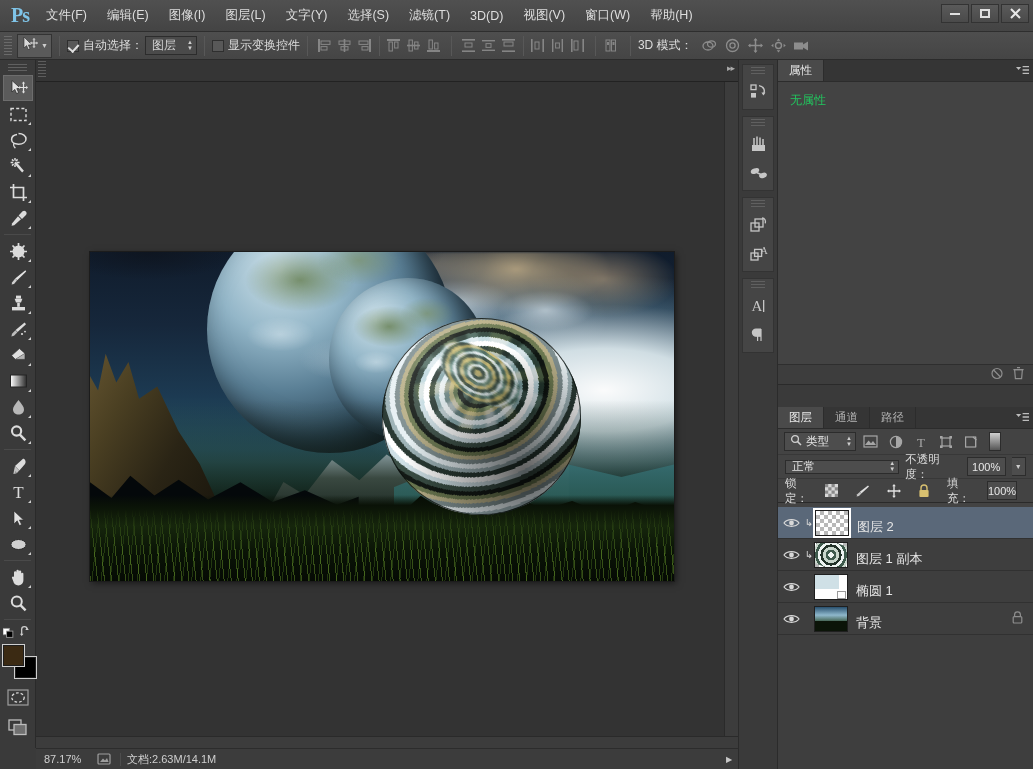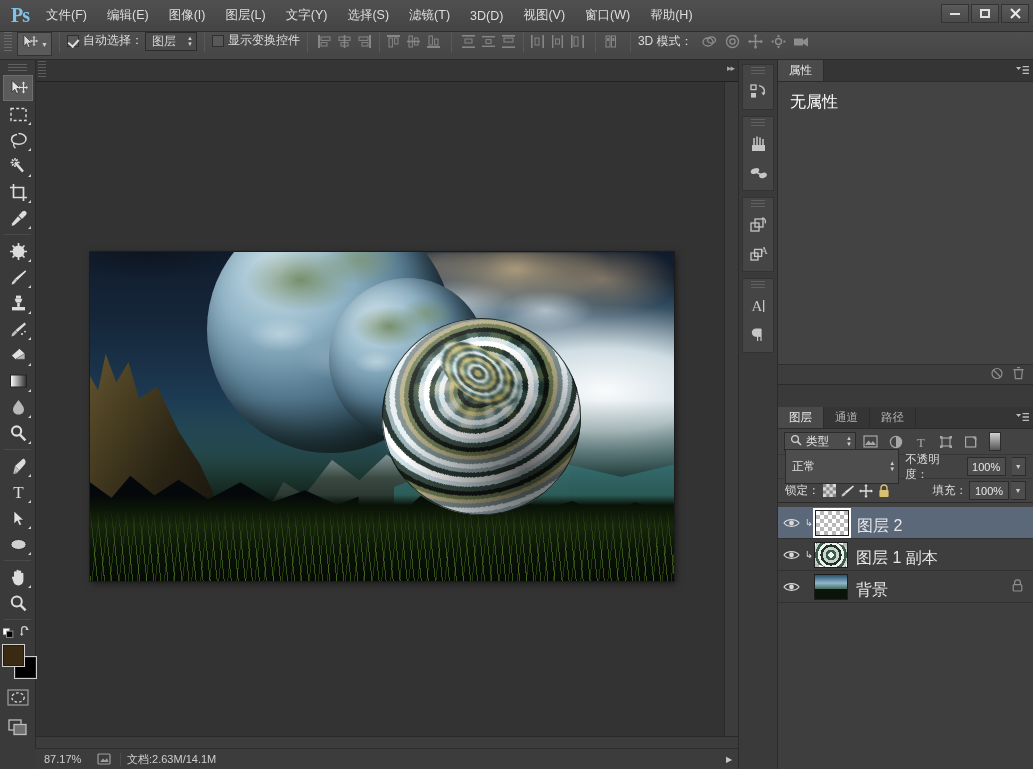--- a/index.html
+++ b/index.html
@@ -34,21 +34,21 @@
     width:28px; height:19px; background:linear-gradient(#5a5a5a,#4a4a4a);
     border:1px solid #333; display:flex; align-items:center; justify-content:center;
     color:#e8e8e8; font-size:11px; cursor:default;
   }
 
   
   .optionsbar {
     position:absolute; left:0; top:32px; width:1033px; height:28px;
     background:linear-gradient(#4e4e4e,#454545);
     border-bottom:1px solid #2b2b2b;
-    display:flex; align-items:flex-start; padding-left:4px; gap:0px;
+    display:flex; align-items:center; padding-left:4px; gap:0px;
   }
   .grip { width:8px; height:20px;
     background:repeating-linear-gradient(to bottom,#6a6a6a 0 1px,transparent 1px 3px);
     margin-right:5px; }
   .ob-sep { width:1px; height:20px; background:#353535; margin:0 7px;
     border-right:1px solid #585858; }
   .tool-preset {
     display:flex; align-items:center; gap:3px; padding:1px 3px;
     background:#5a5a5a; border:1px solid #333;
   }
@@ -304,21 +304,21 @@
   .ptab {
     padding:0 11px; display:flex; align-items:center; font-size:11.5px; color:#b4b4b4;
     background:#353535; border-right:1px solid #2c2c2c; cursor:default; white-space:nowrap;
   }
   .ptab.active { background:#4a4a4a; color:#e8e8e8; }
   .ptab-fill { flex:1; background:#353535; }
   .pmenu { width:22px; display:flex; align-items:center; justify-content:center;
     background:#353535; color:#bbb; font-size:10px; }
 
   .props-panel { height:325px; background:#434343; border-bottom:1px solid #2a2a2a; position:relative; }
-  .props-body { padding:10px 12px; font-size:16px; color:#ffffff; }
+  .props-body { padding:10px 12px; font-size:12px; color:#22c55e; }
   .props-foot {
     position:absolute; left:0; bottom:0; width:100%; height:20px;
     background:#3d3d3d; border-top:1px solid #2e2e2e; display:flex;
     align-items:center; justify-content:flex-end; gap:8px; padding-right:8px;
   }
 
   .layers-panel { position:absolute; left:0; top:347px; width:255px; height:422px; background:#434343; }
   .filterrow {
     height:26px; display:flex; align-items:center; gap:4px; padding:0 6px;
     background:#434343; border-bottom:1px solid #383838;
@@ -329,33 +329,33 @@
     justify-content:space-between;
   }
   .fico { width:21px; height:19px; display:flex; align-items:center; justify-content:center; opacity:.75; }
   .toggleSwitch { width:12px; height:19px; background:linear-gradient(#d0d0d0,#555); margin-left:4px; border:1px solid #2c2c2c; }
 
   .blendrow {
     height:24px; display:flex; align-items:center; gap:6px; padding:0 7px;
     border-bottom:1px solid #383838;
   }
   .blend-sel {
-    background:#4d4d4d; border:1px solid #2c2c2c; height:35px; width:118px;
+    background:#4d4d4d; border:1px solid #2c2c2c; height:14px; width:118px;
     display:flex; align-items:center; justify-content:space-between; padding:0 3px 0 6px;
     font-size:11.5px; color:#e0e0e0;
   }
   .numfield {
     background:#4d4d4d; border:1px solid #2c2c2c; height:19px; width:40px;
     display:flex; align-items:center; justify-content:center; font-size:11px; color:#e8e8e8;
   }
   .numdrop { width:15px; height:19px; background:#4d4d4d; border:1px solid #2c2c2c;
     border-left:none; display:flex; align-items:center; justify-content:center;
     font-size:7px; color:#ccc; }
   .lockrow {
-    height:24px; display:flex; align-items:center; gap:2px; padding:0 7px;
+    height:24px; display:flex; align-items:center; gap:17px; padding:0 7px;
     border-bottom:1px solid #2a2a2a;
   }
   .lock-ico { width:16px; height:16px; display:flex; align-items:center; justify-content:center; }
 
   .layerlist { position:absolute; left:0; top:100px; width:255px; height:268px;
     background:#3e3e3e; overflow:hidden; }
   .layerrow {
     height:32px; display:flex; align-items:center; border-bottom:1px solid #313131;
     position:relative; cursor:default;
   }
@@ -366,21 +366,21 @@
     width:34px; height:26px; border:1px solid #1f1f1f; margin-right:8px;
     background-size:cover; position:relative; overflow:hidden; flex:none;
   }
   .thumb.selected { box-shadow:0 0 0 2px #ffffff; margin-left:1px; }
   .checker {
     background-image:
       linear-gradient(45deg,#b9b9b9 25%,transparent 25%,transparent 75%,#b9b9b9 75%),
       linear-gradient(45deg,#b9b9b9 25%,#fff 25%,#fff 75%,#b9b9b9 75%);
     background-size:8px 8px; background-position:0 0,4px 4px;
   }
-  .lname { font-size:16px; color:#e6e6e6; white-space:nowrap;margin-top:8px; }
+  .lname { font-size:13px; color:#e6e6e6; white-space:nowrap;margin-top:8px; }
   .lname.bg { }
   .locklayer { position:absolute; right:10px; top:50%; transform:translateY(-50%); opacity:.7; }
 
   
   .statusbar {
     position:absolute; left:36px; top:748px; width:702px; height:21px;
     background:#3c3c3c; border-top:1px solid #2c2c2c;
     display:flex; align-items:center; font-size:11px; color:#cfcfcf;
   }
   .zoomfield { width:58px; padding-left:8px; }
@@ -1039,20 +1039,34 @@
           </span>
           <span class="clipmark">↳</span>
           <span class="thumb checker">
             <span style="position:absolute;inset:0;background:
               repeating-radial-gradient(circle at 50% 50%, #eef4f2 0 12%, #3e5a4c 12% 24%, #c8d6cc 24% 36%, #223229 36% 48%);
               transform:rotate(20deg) scale(1.1);"></span>
           </span>
           <span class="lname">图层 1 副本</span>
         </div>
 
+        <div class="layerrow">
+          <span class="eye">
+            <svg width="17" height="12" viewBox="0 0 17 12">
+                <path d="M1 6 C4 1.6 13 1.6 16 6 C13 10.4 4 10.4 1 6 Z" fill="none" stroke="#d8d8d8" stroke-width="1.2"></path>
+                <circle cx="8.5" cy="6" r="2.4" fill="#d8d8d8"></circle>
+              </svg>
+          </span>
+          <span class="clipmark"></span>
+          <span class="thumb" style="background:#ffffff;">
+            <span style="position:absolute;left:-2px;top:-2px;width:26px;height:16px;background:#cfe0e6;"></span>
+            <span style="position:absolute;right:1px;bottom:0px;width:9px;height:8px;border:1px solid #9a9a9a;"></span>
+          </span>
+          <span class="lname">椭圆 1</span>
+        </div>
 
 
         <div class="layerrow">
           <span class="eye">
             <svg width="17" height="12" viewBox="0 0 17 12">
                 <path d="M1 6 C4 1.6 13 1.6 16 6 C13 10.4 4 10.4 1 6 Z" fill="none" stroke="#d8d8d8" stroke-width="1.2"></path>
                 <circle cx="8.5" cy="6" r="2.4" fill="#d8d8d8"></circle>
               </svg>
           </span>
           <span class="clipmark"></span>

